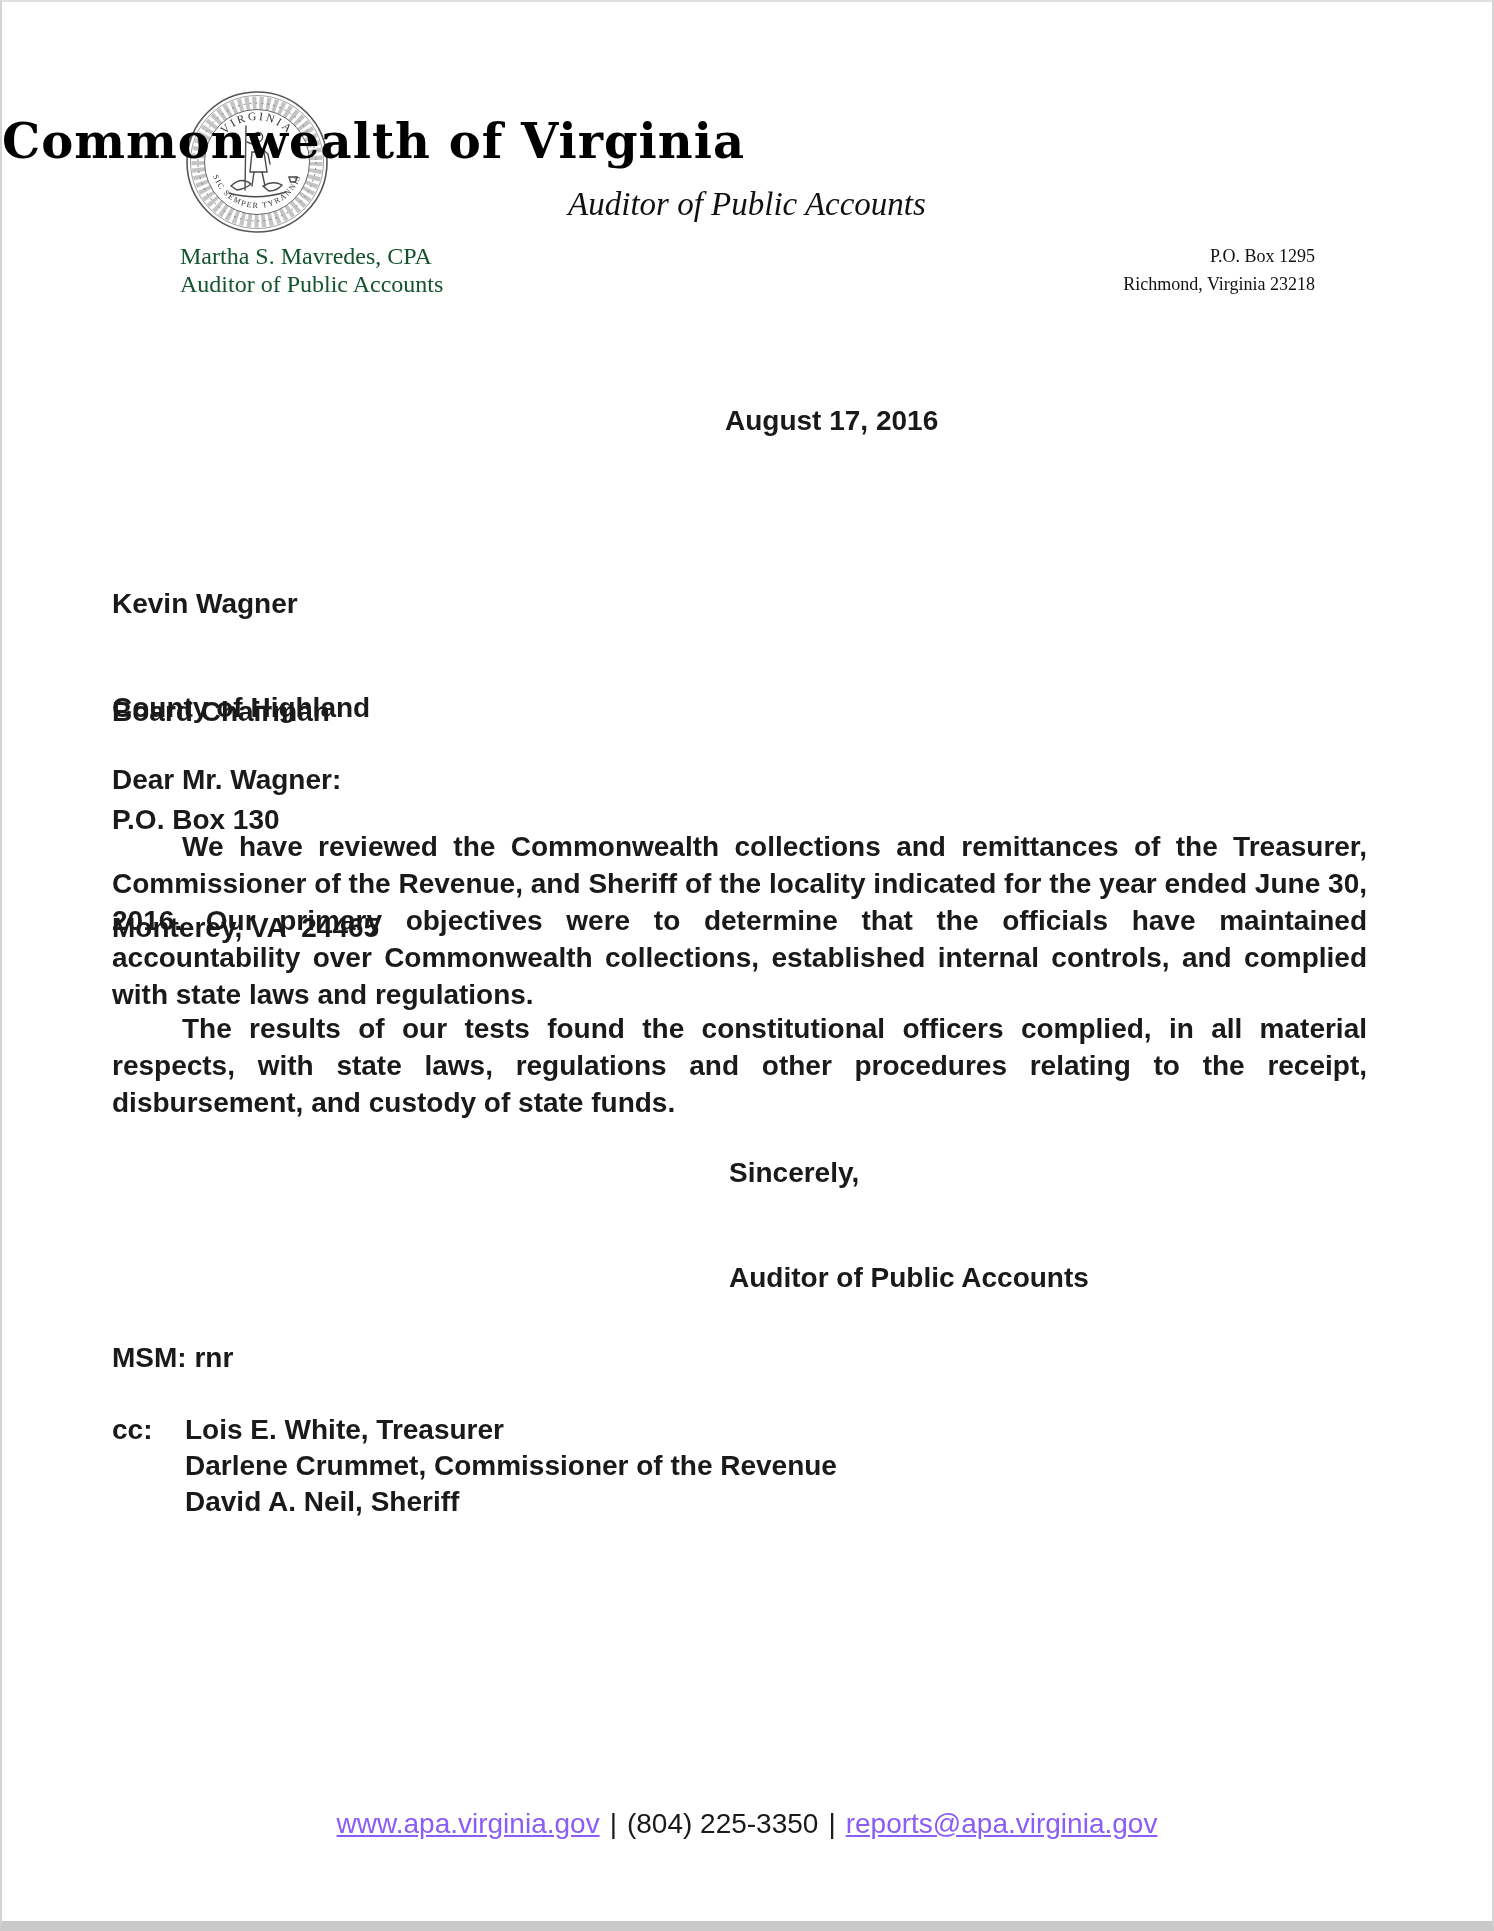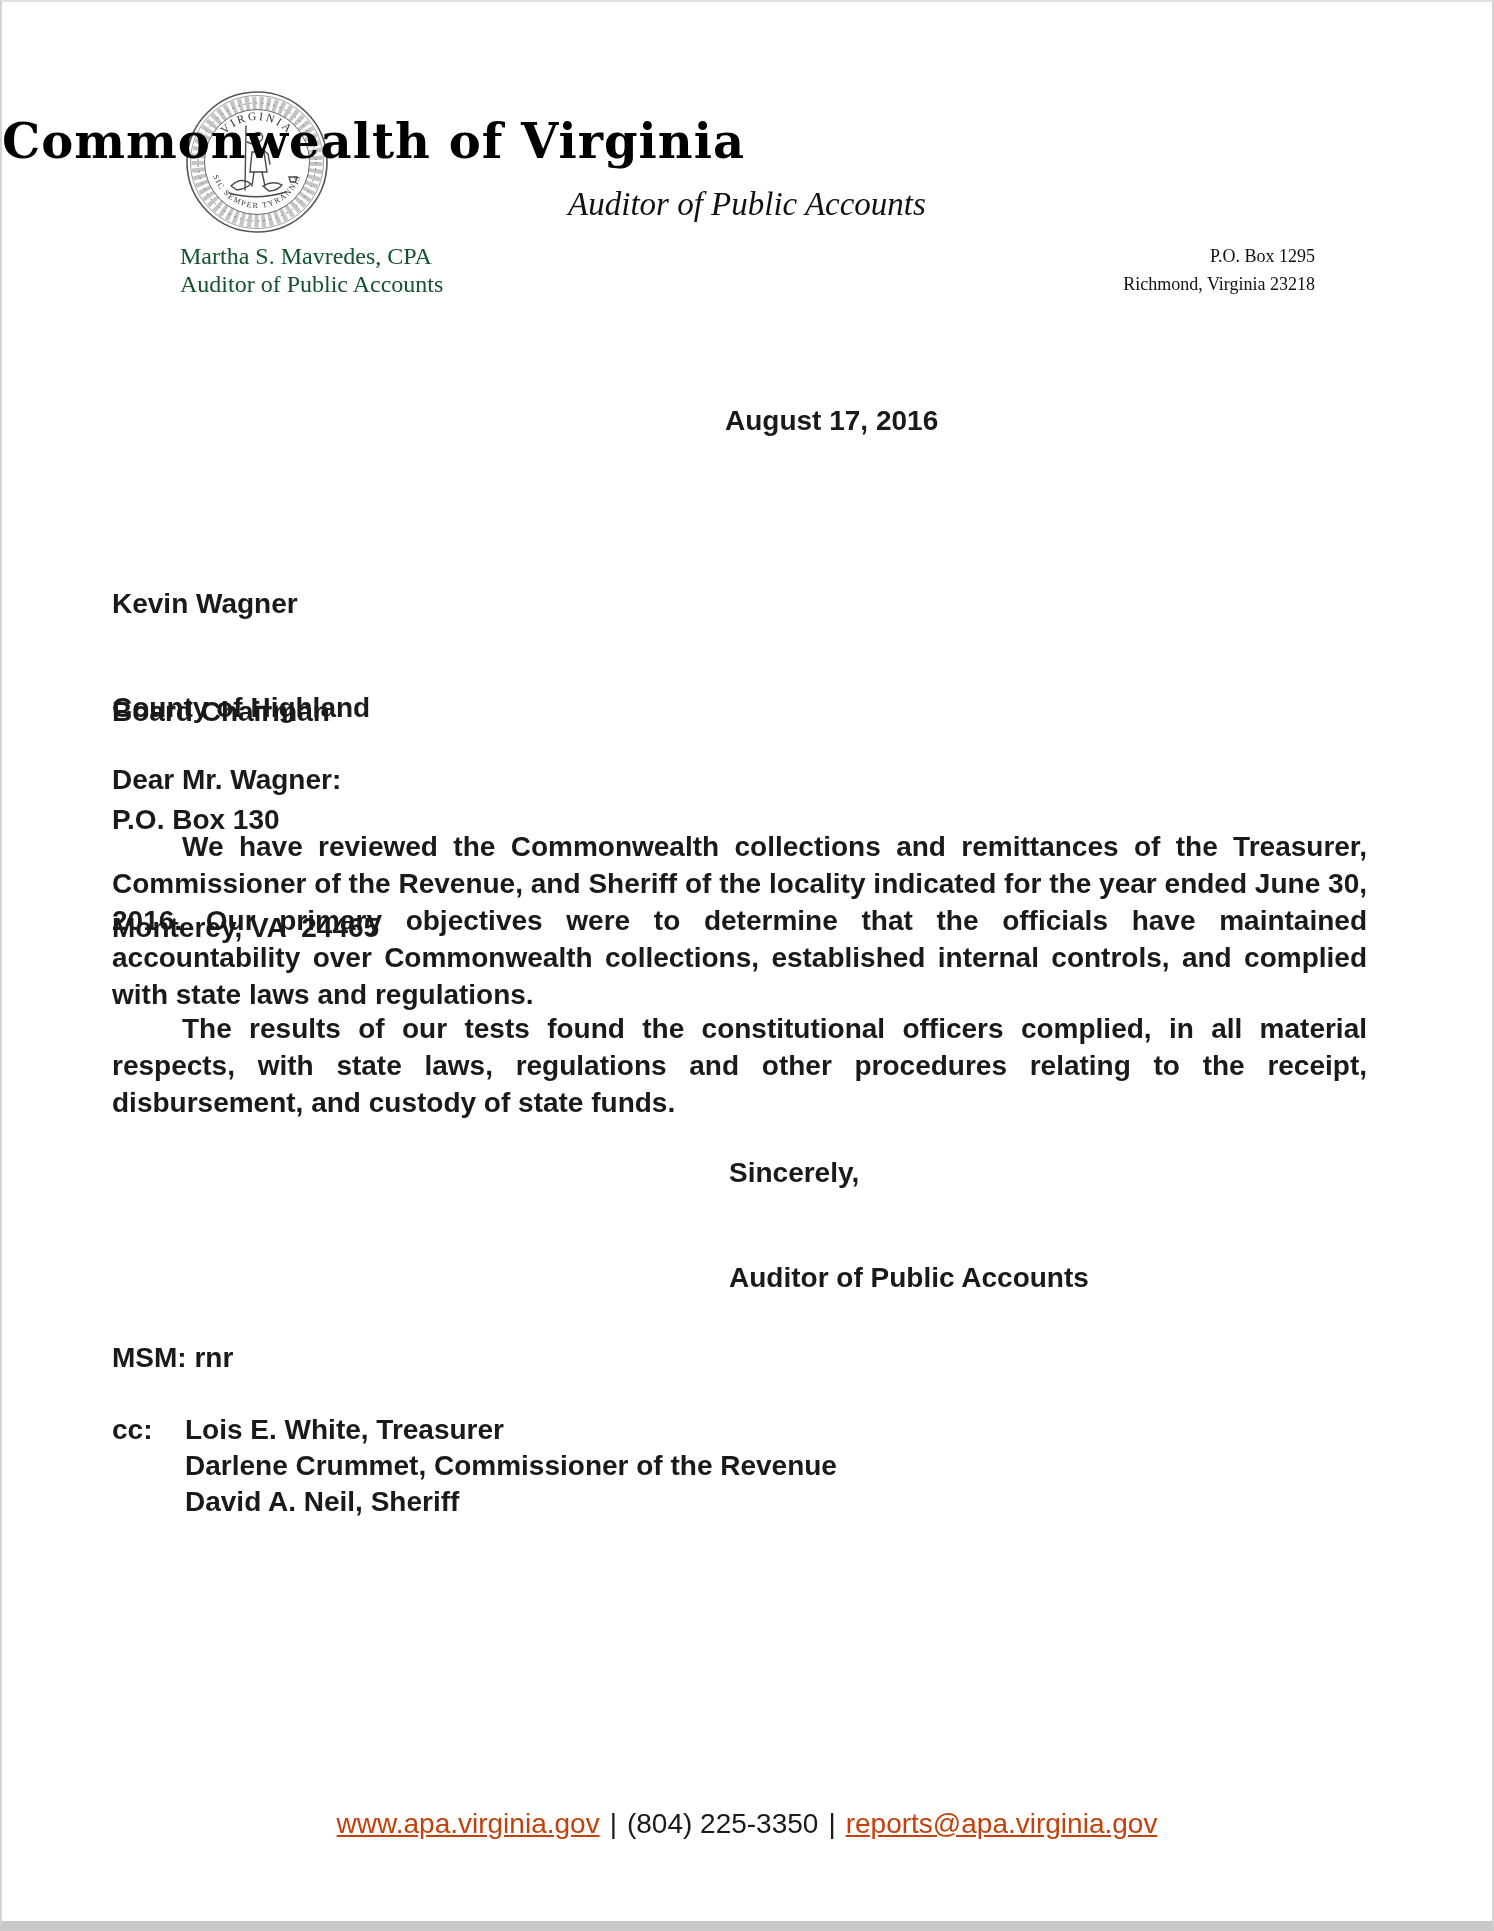--- a/index.html
+++ b/index.html
@@ -74,21 +74,21 @@
   .reference   { left: 110px; top: 1340px; }
   .cc { left: 110px; top: 1410px; display: flex; line-height: 36px; }
   .cc-label { width: 73px; flex: 0 0 73px; }
 
   
   .footer {
     left: 0; right: 0; top: 1806px;
     text-align: center;
     font-size: 28px;
   }
-  .footer a { color: #c2410c; text-decoration: underline; }
+  .footer a { color: #8b5cf6; text-decoration: underline; }
   .footer .sep { margin: 0 10px; color: #1a1a1a; }
 </style>
 </head>
 <body>
 
 <div class="page">
 
   <svg class="abs seal" viewBox="0 0 144 144" xmlns="http://www.w3.org/2000/svg">
     <circle cx="72" cy="72" r="70" fill="none" stroke="#555" stroke-width="1.6"></circle>
     <circle cx="72" cy="72" r="66.5" fill="none" stroke="#888" stroke-width="0.8"></circle>

